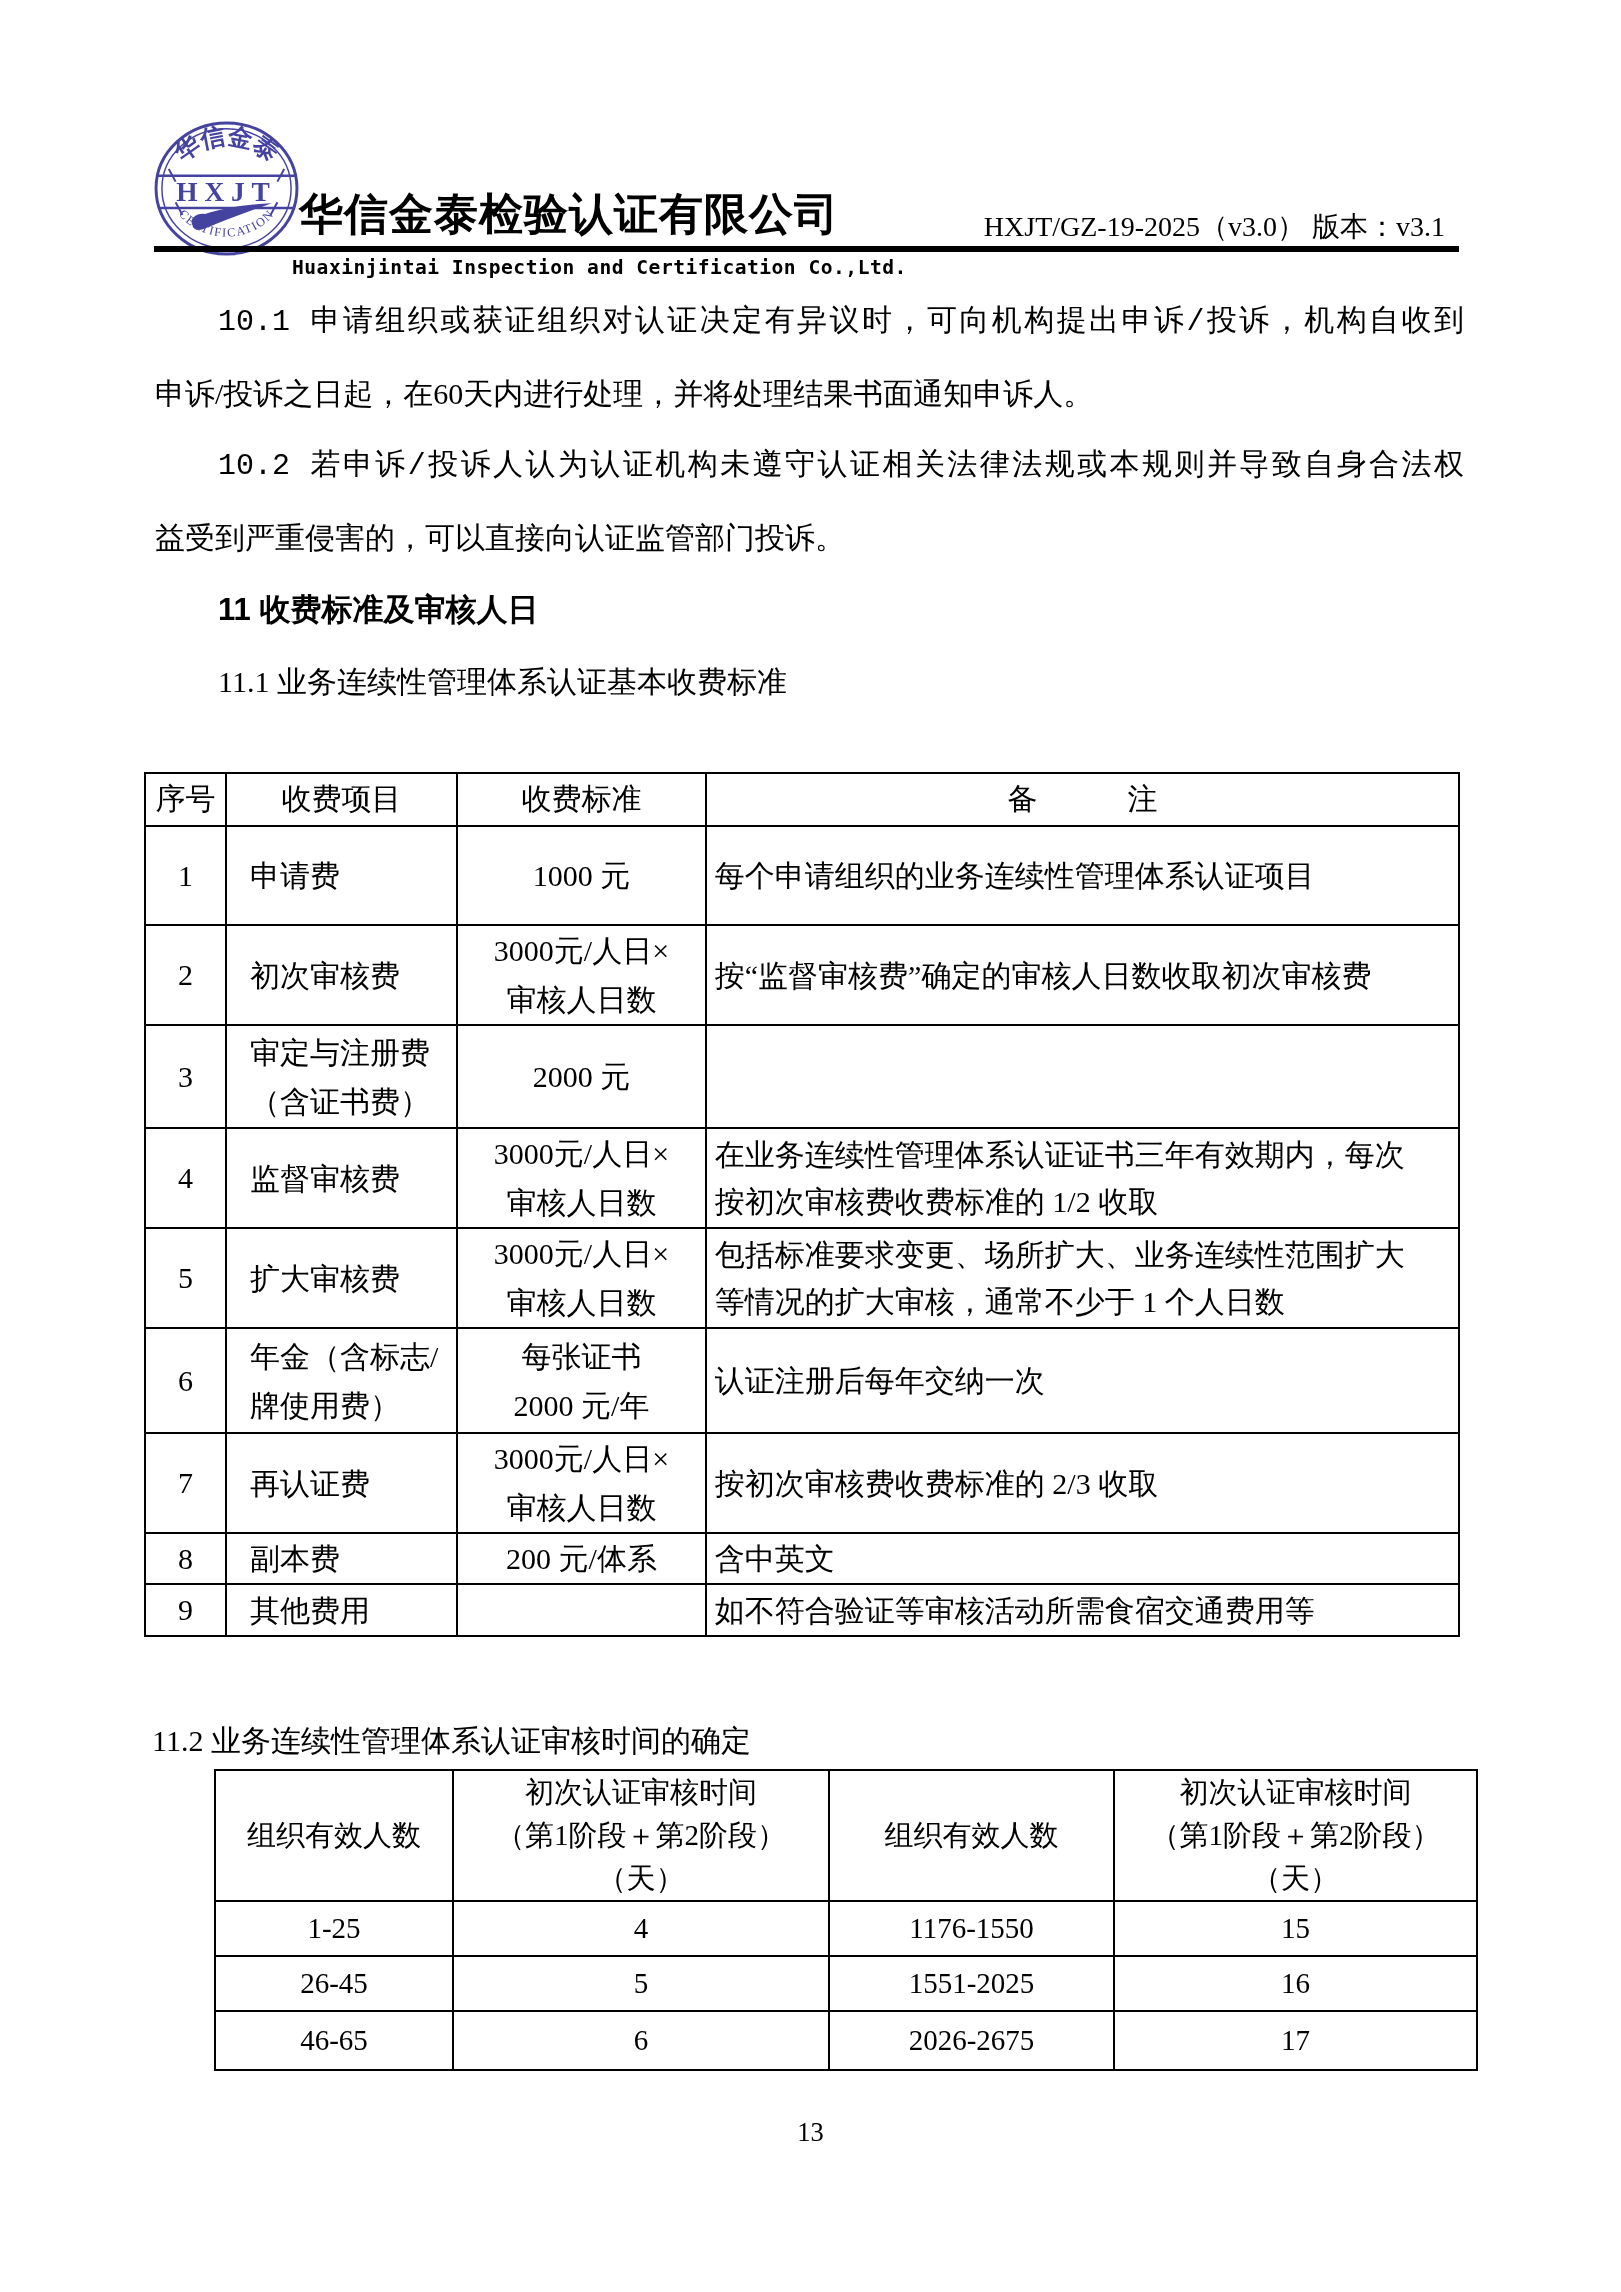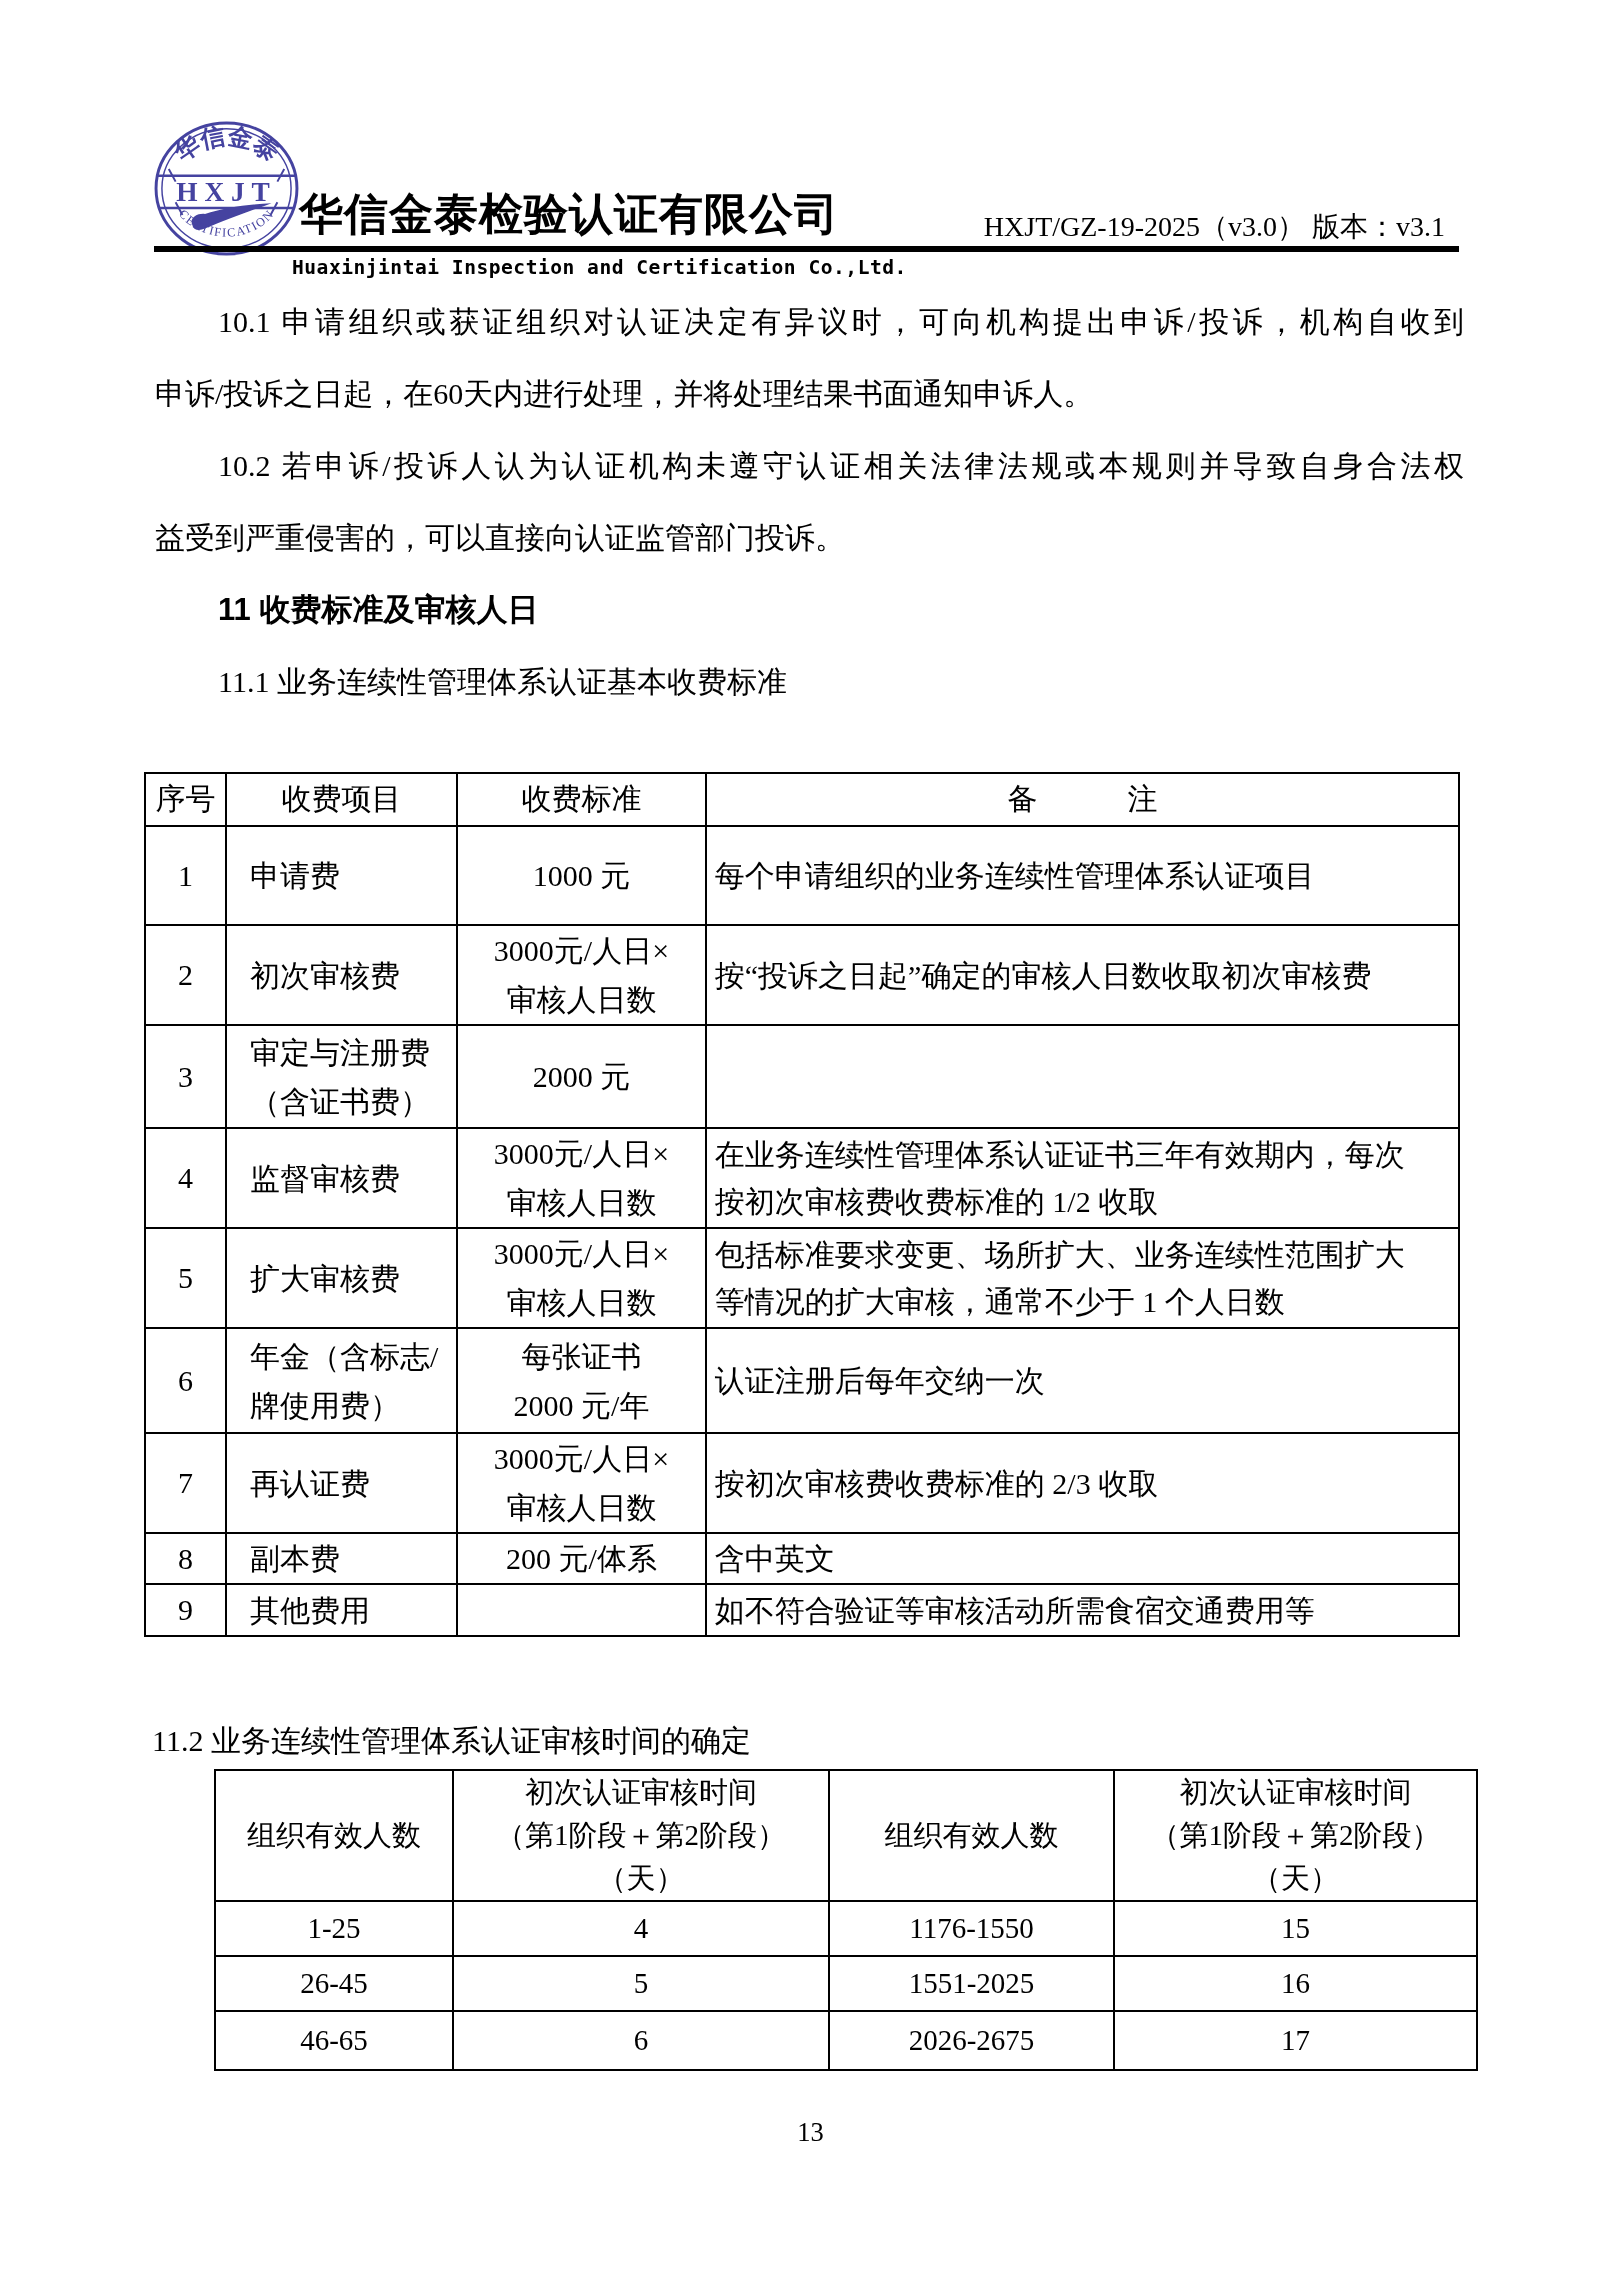--- a/index.html
+++ b/index.html
@@ -12,21 +12,21 @@
               letter-spacing:1px;line-height:1.15;white-space:nowrap;}
   .doc-ref{position:absolute;right:176px;top:208px;font-size:28px;white-space:nowrap;}
   .header-rule{position:absolute;left:154px;top:246px;width:1305px;height:5.9px;background:#000;}
   .company-en{position:absolute;left:292px;top:256px;font-size:19.6px;font-weight:bold;
               font-family:"DejaVu Sans Mono","Liberation Mono",monospace;letter-spacing:0.5px;white-space:nowrap;}
 
   
   .body-lines{position:absolute;left:155px;top:286px;width:1309px;font-size:30px;}
   .bline{height:72px;line-height:72px;}
   .bline.indent{text-indent:63px;}
-  .bline.full{text-align:justify;text-align-last:justify;}
+  .bline.full{text-align:justify;text-align-last:justify;font-family:Liberation Mono, monospace;}
   .bline.h11{font-family:"Liberation Sans","DejaVu Sans",sans-serif;font-weight:bold;font-size:31px;}
 
   .h112{position:absolute;left:152px;top:1721px;font-size:30px;white-space:nowrap;}
 
   
   table{border-collapse:collapse;table-layout:fixed;}
   th,td{border-left:2px solid #000;border-right:2px solid #000;
         border-top:2.9px solid #000;border-bottom:2.9px solid #000;
         padding:0 5.9px;overflow:hidden;}
   th{font-weight:normal;text-align:center;}
@@ -114,21 +114,21 @@
       <td class="c-no">1</td>
       <td class="c-item">申请费</td>
       <td class="c-std">1000 元</td>
       <td class="c-note">每个申请组织的业务连续性管理体系认证项目</td>
     </tr>
     <tr>
       <td class="c-no">2</td>
       <td class="c-item">初次审核费</td>
       <td class="c-std">3000元/人日×
 审核人日数</td>
-      <td class="c-note">按“投诉之日起”确定的审核人日数收取初次审核费</td>
+      <td class="c-note">按“监督审核费”确定的审核人日数收取初次审核费</td>
     </tr>
     <tr>
       <td class="c-no">3</td>
       <td class="c-item">审定与注册费
 （含证书费）</td>
       <td class="c-std">2000 元</td>
       <td class="c-note"></td>
     </tr>
     <tr>
       <td class="c-no">4</td>

